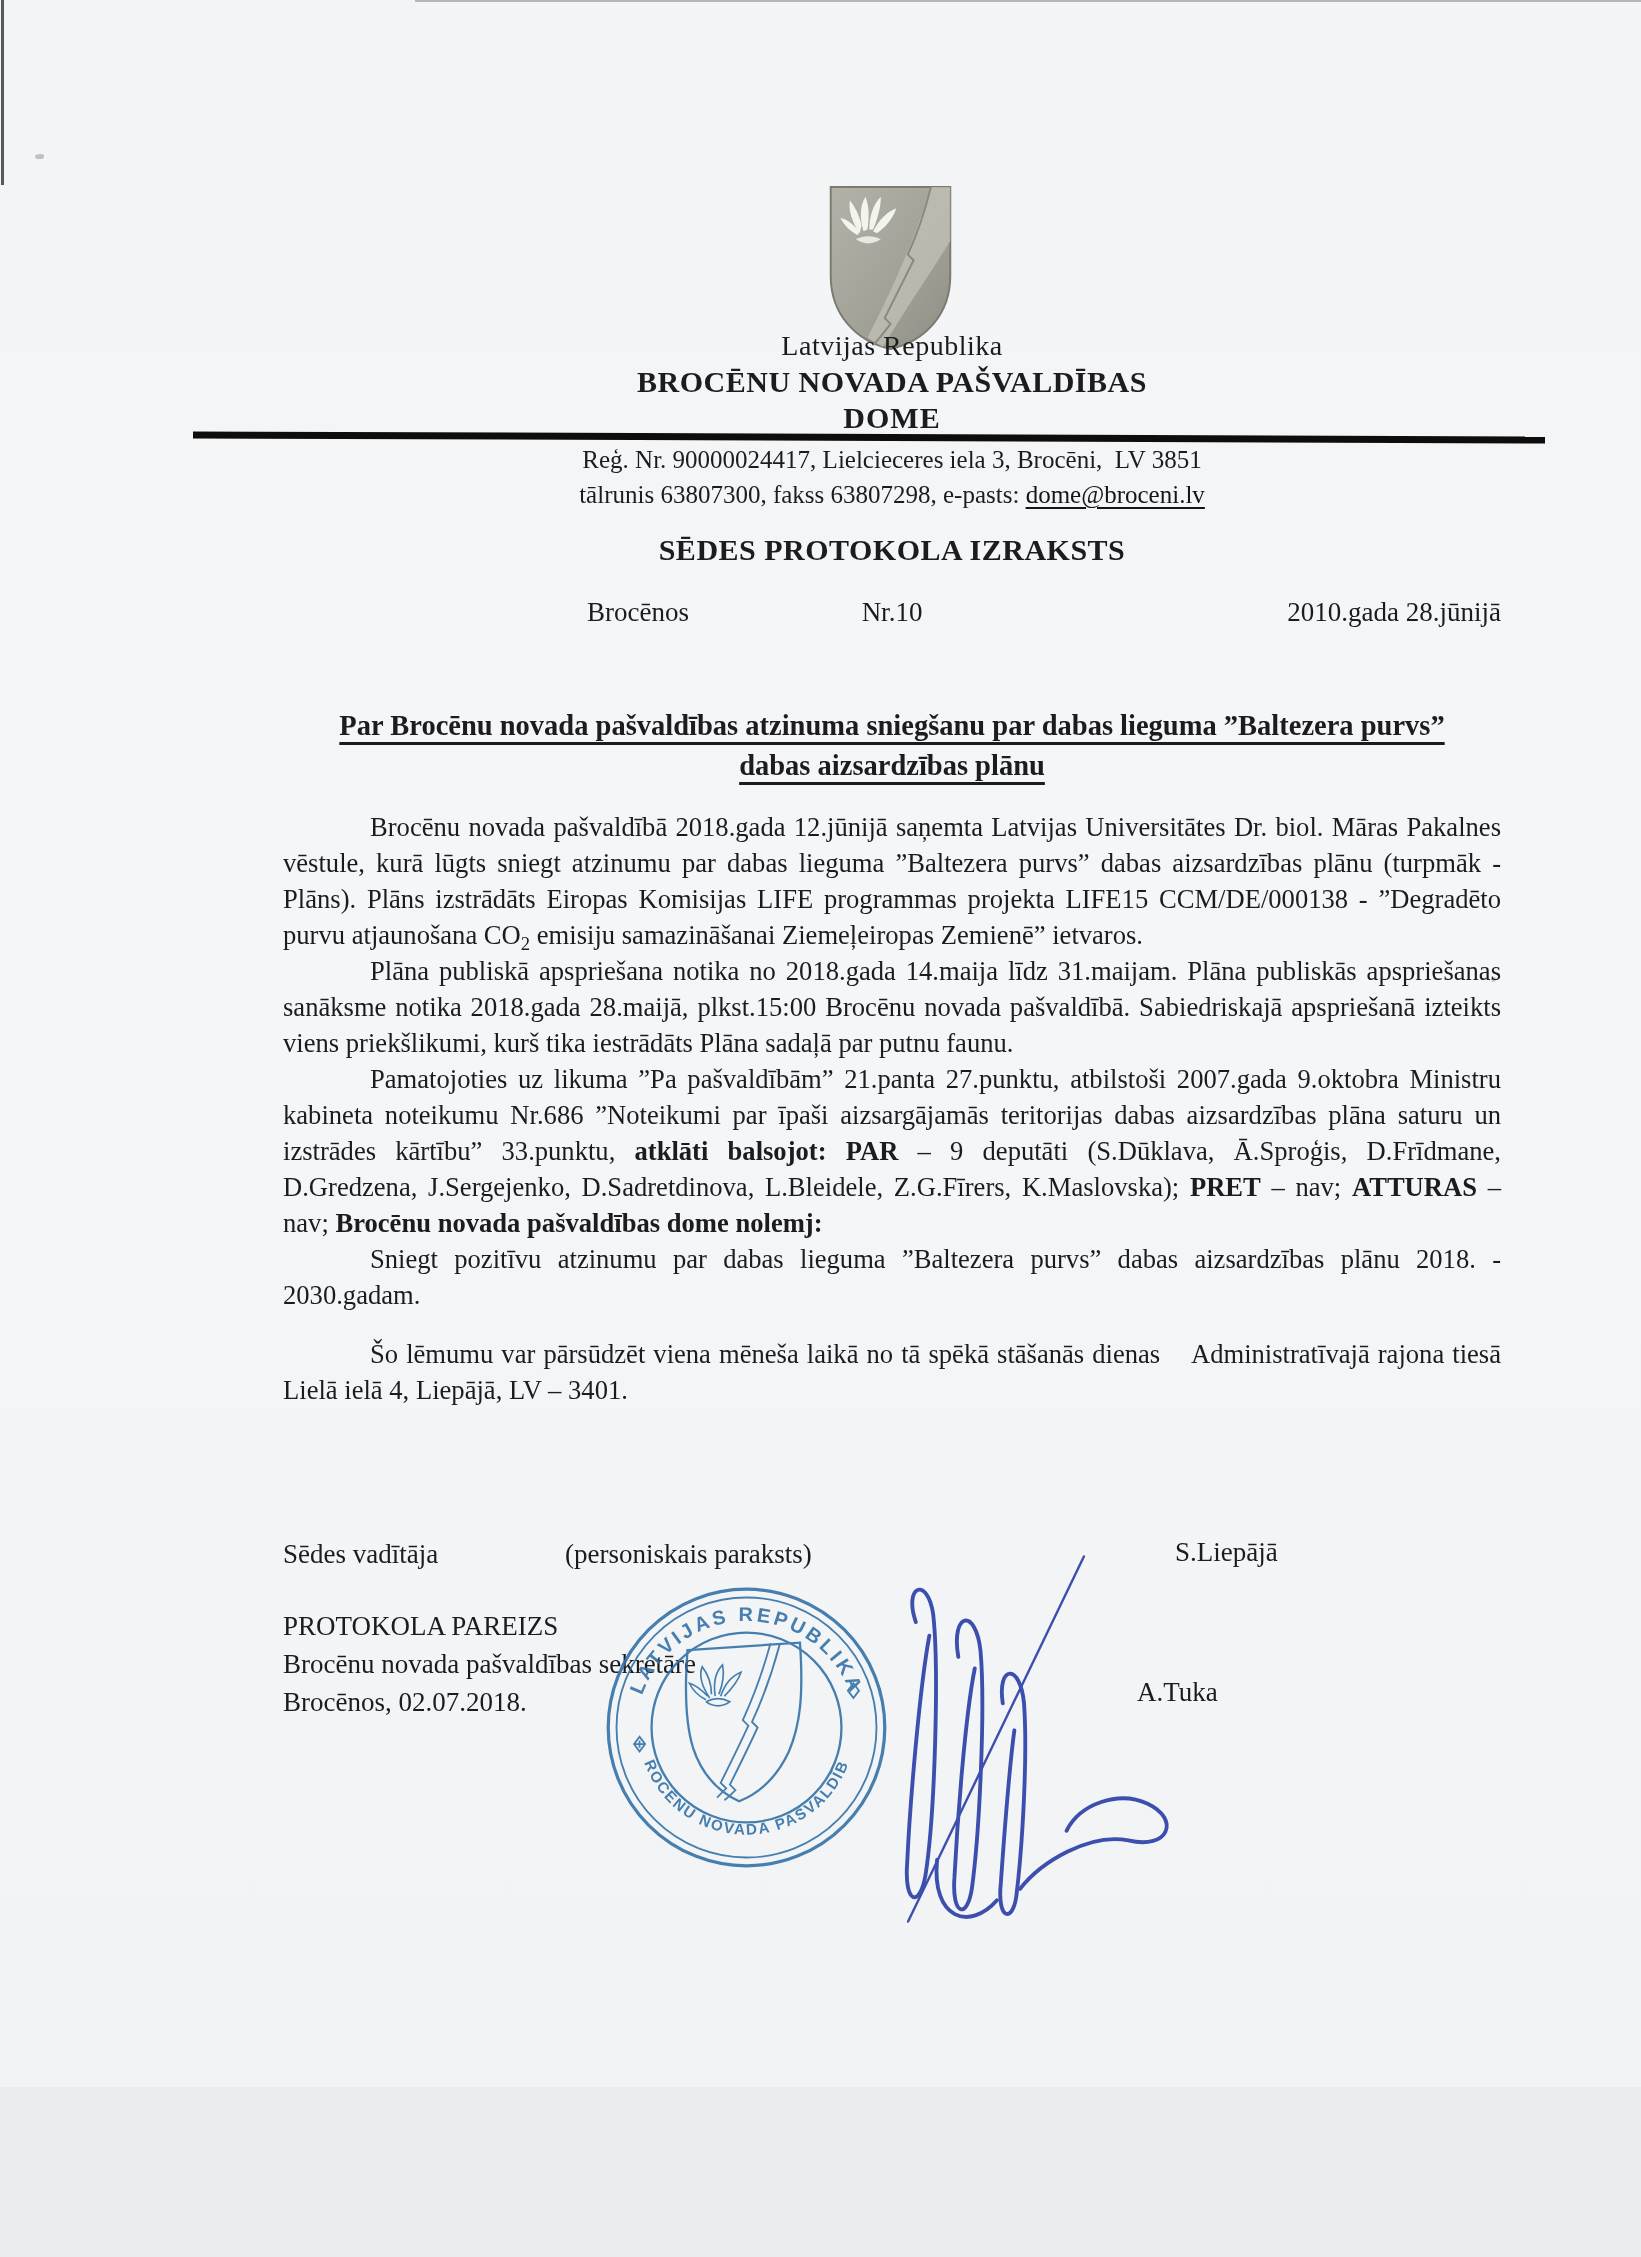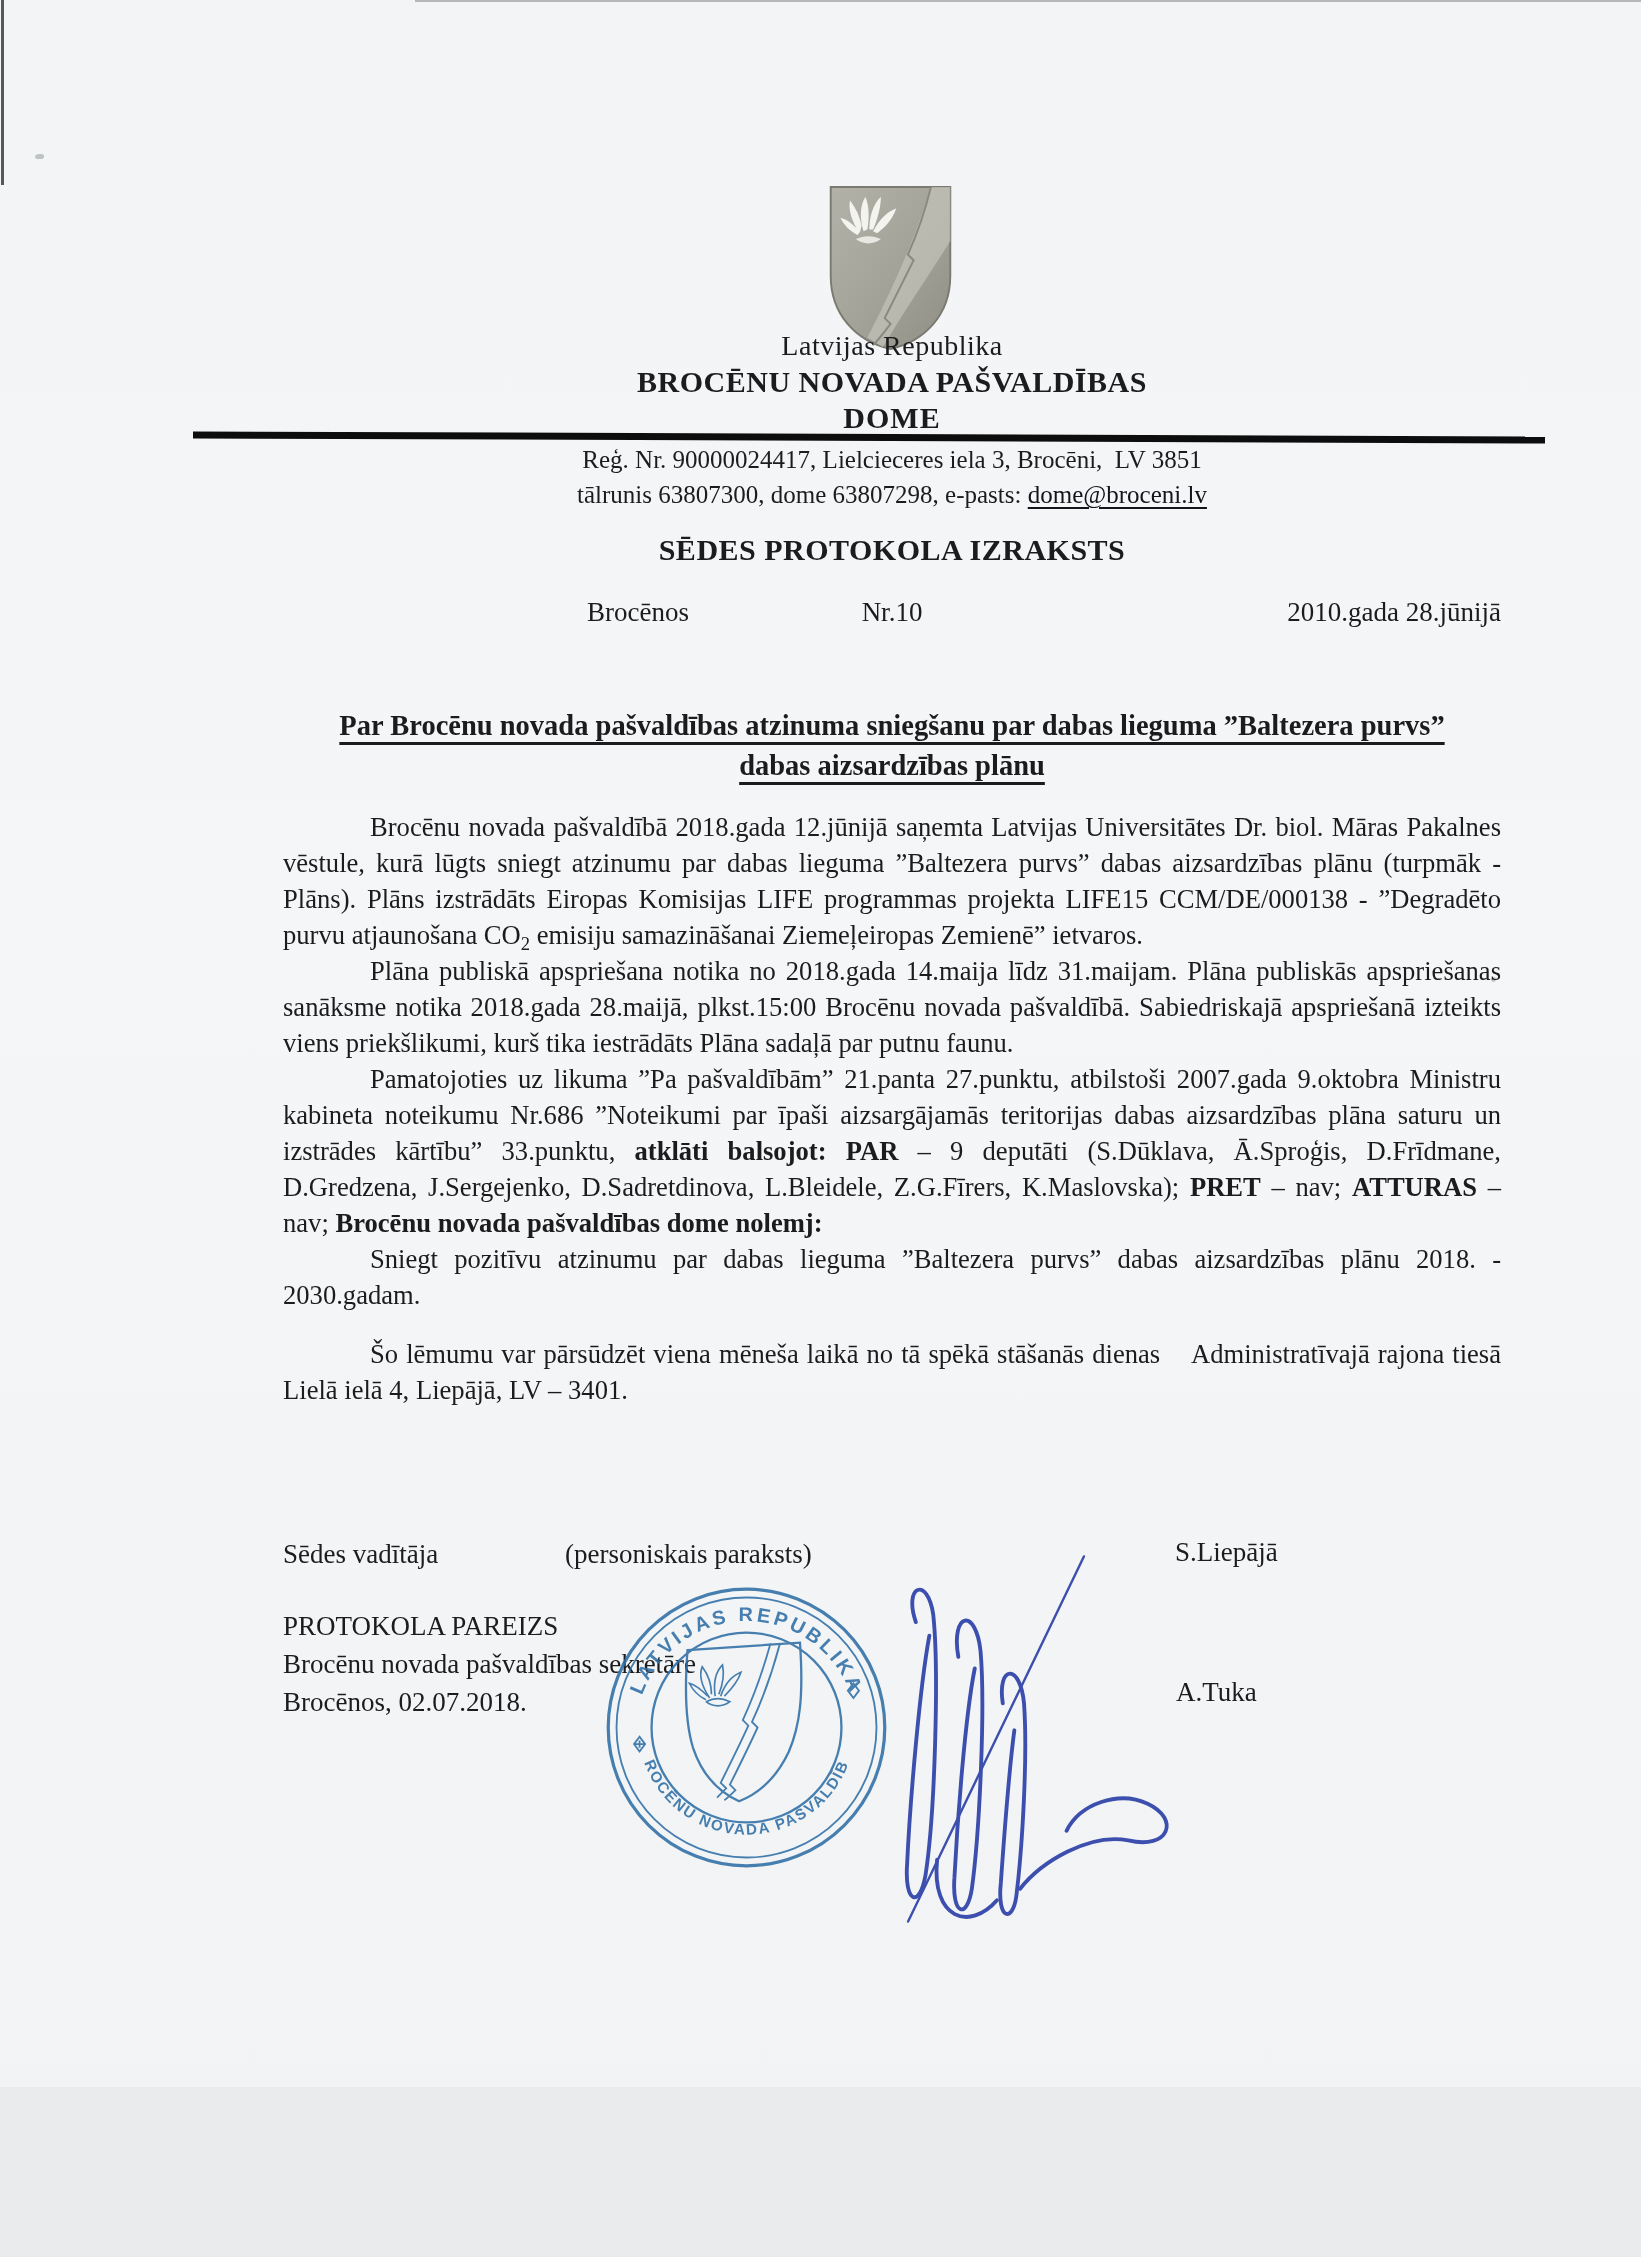--- a/index.html
+++ b/index.html
@@ -45,21 +45,21 @@
   .bodytext p{margin:0;text-indent:87px;}
   .bodytext p.appeal{margin-top:23px;}
   .bodytext sub{font-size:70%;line-height:0;}
 
   .sig-label{position:absolute;left:283px;top:1539px;font-size:27px;}
   .sig-note{position:absolute;left:565px;top:1539px;font-size:27px;}
   .sig-name1{position:absolute;left:1175px;top:1537px;font-size:27px;}
   .sig-extract{position:absolute;left:283px;top:1611px;font-size:27px;}
   .sig-secretary{position:absolute;left:283px;top:1649px;font-size:27px;}
   .sig-placedate{position:absolute;left:283px;top:1687px;font-size:27px;}
-  .sig-name2{position:absolute;left:1176px;top:1677px;font-size:27px;}
+  .sig-name2{position:absolute;left:1137px;top:1677px;font-size:27px;}
 
   .stamp{position:absolute;left:599px;top:1580px;width:295px;height:295px;opacity:.88;}
   .autograph{position:absolute;left:850px;top:1541px;width:377px;height:425px;}
 </style>
 </head>
 <body>
 
 <div class="sheet">
 
   <div class="edge-left"></div>
@@ -87,21 +87,21 @@
       <path d="M34 58 C42 64 52 64 60 58 C52 54 42 54 34 58 Z" fill="#e8e8e2"></path>
     </g>
   </svg>
 
   <div class="col centered hdr-country">Latvijas Republika</div>
   <div class="col centered hdr-org1">BROCĒNU NOVADA PAŠVALDĪBAS</div>
   <div class="col centered hdr-org2">DOME</div>
   <div class="hdr-rule"></div>
   <div class="col centered hdr-reg">Reģ. Nr. 90000024417, Lielcieceres iela 3, Brocēni,&nbsp; LV 3851</div>
   <div class="col centered hdr-phone">
-    <span>tālrunis 63807300, dome 63807298, e-pasts: </span><a href="#">dome@broceni.lv</a>
+    <span>tālrunis 63807300, fakss 63807298, e-pasts: </span><a href="#">dome@broceni.lv</a>
   </div>
 
   <div class="col centered doc-title">SĒDES PROTOKOLA IZRAKSTS</div>
   <div class="col meta-row">
     <span class="m-left">Brocēnos</span>
     <span class="m-center">Nr.10</span>
     <span class="m-right">2010.gada 28.jūnijā</span>
   </div>
   <div class="col centered subject">
     <span class="u">Par Brocēnu novada pašvaldības atzinuma sniegšanu par dabas lieguma ”Baltezera purvs”</span><br>

